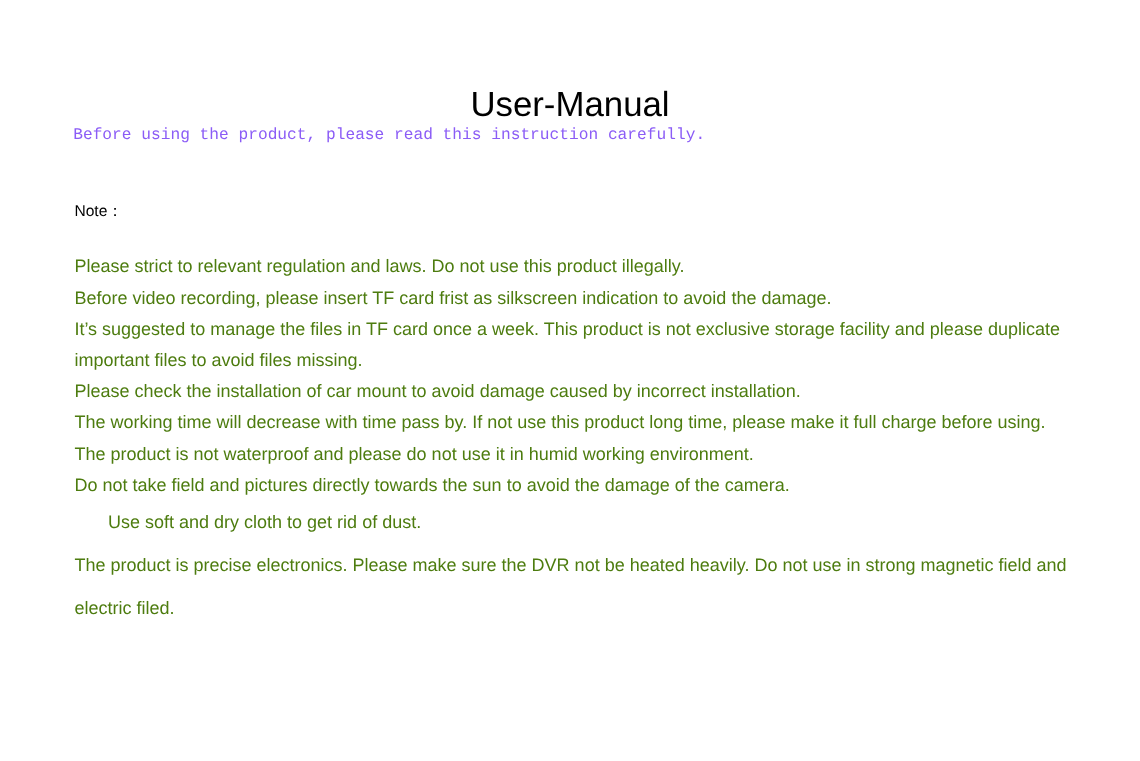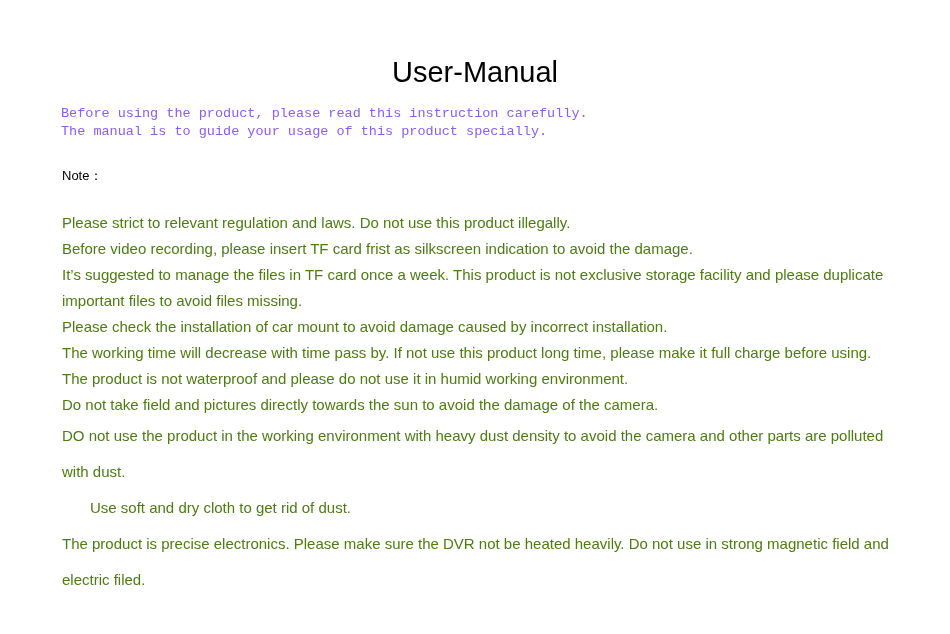--- a/index.html
+++ b/index.html
@@ -19,21 +19,21 @@
     width: 950px;
     height: 634px;
     box-sizing: border-box;
   }
   .doc-title {
     text-align: center;
     font-family: "Liberation Sans", sans-serif;
     font-size: 29px;
     font-weight: 400;
     margin: 0;
-    padding-top: 56px;
+    padding-top: 72px;
     letter-spacing: 0px;
   }
   .intro {
     position: absolute;
     left: 61px;
     top: 93px;
     font-family: "Liberation Mono", monospace;
     font-size: 13.5px;
     line-height: 18px;
     color: #8b5cf6;
@@ -70,31 +70,29 @@
 </style>
 </head>
 <body>
 
 <div class="page">
 
   <h1 class="doc-title">User-Manual</h1>
 
   <div class="intro">
     <div>Before using the product, please read this instruction carefully.</div>
-    <div>The manual is to guide your usage of this product specially.</div>
   </div>
 
   <div class="body-block">
     <div class="note-label">Note：</div>
 
     <p class="line">Please strict to relevant regulation and laws. Do not use this product illegally.</p>
     <p class="line">Before video recording, please insert TF card frist as silkscreen indication to avoid the damage.</p>
     <p class="line">It’s suggested to manage the files in TF card once a week. This product is not exclusive storage facility and please duplicate important files to avoid files missing.</p>
     <p class="line">Please check the installation of car mount to avoid damage caused by incorrect installation.</p>
     <p class="line">The working time will decrease with time pass by. If not use this product long time, please make it full charge before using.</p>
     <p class="line">The product is not waterproof and please do not use it in humid working environment.</p>
     <p class="line">Do not take field and pictures directly towards the sun to avoid the damage of the camera.</p>
-    <p class="line spaced">DO not use the product in the working environment with heavy dust density to avoid the camera and other parts are polluted with dust.</p>
     <p class="line spaced indent">Use soft and dry cloth to get rid of dust.</p>
     <p class="line spaced">The product is precise electronics. Please make sure the DVR not be heated heavily. Do not use in strong magnetic field and electric filed.</p>
   </div>
 
 </div>
 
 </body></html>

